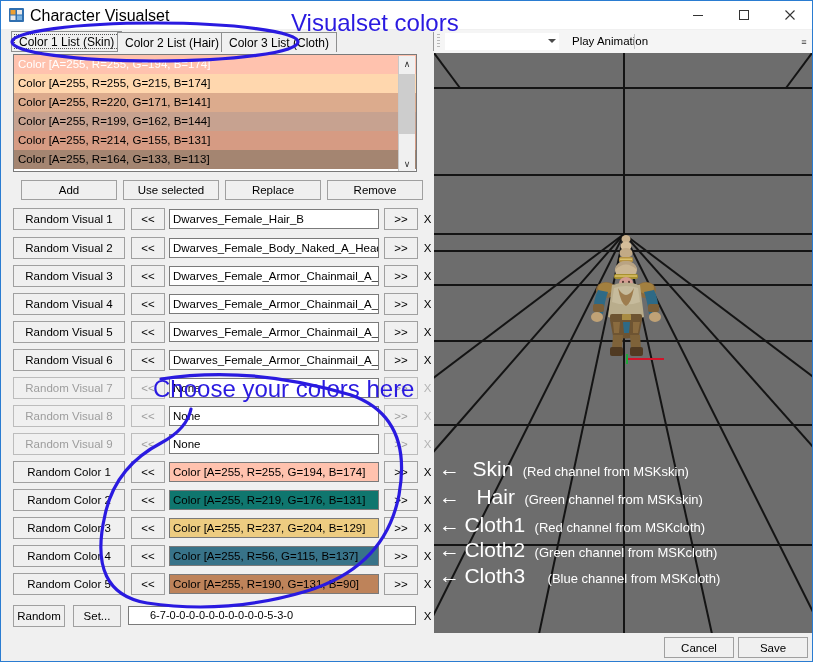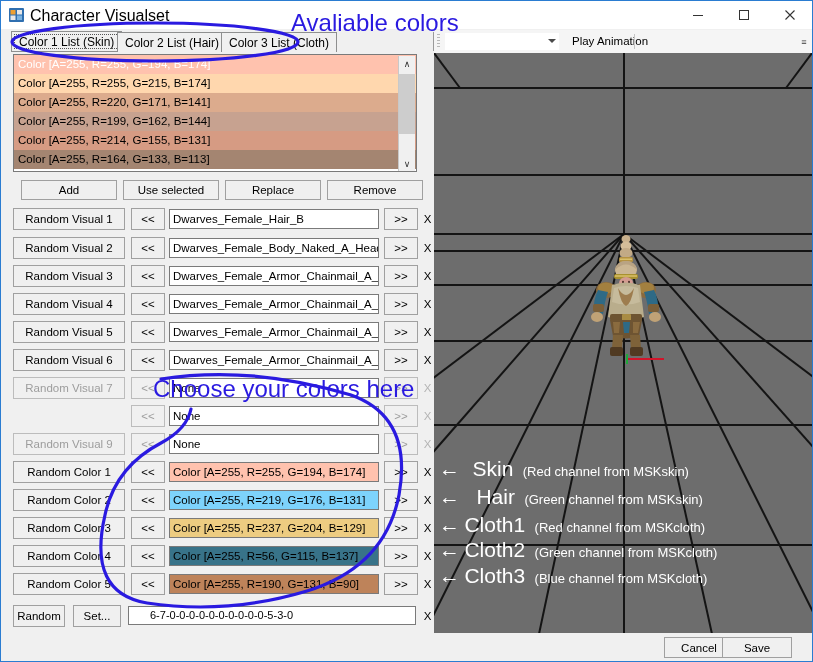--- a/index.html
+++ b/index.html
@@ -99,21 +99,21 @@
 
   .viewport{position:absolute;left:0;top:23px;width:378px;height:581px;background:#6d6d6d;overflow:hidden;}
   .vp-svg{position:absolute;left:0;top:0;}
 
   
   .charwrap{position:absolute;left:146px;top:177px;width:92px;height:130px;}
 
   
   .footer{position:absolute;left:0;bottom:0;width:811px;height:28px;background:#f0f0f0;}
   .footer .btn{position:absolute;top:4px;height:21px;width:70px;}
-  .ft-cancel{right:78px;} .ft-save{right:20px;}
+  .ft-cancel{right:78px;} .ft-save{right:4px;}
 
   
   .anno{position:absolute;left:0;top:0;width:813px;height:662px;pointer-events:none;}
   .anno-txt{position:absolute;color:#2a1ae0;font-size:24px;white-space:nowrap;}
   .vp-anno{position:absolute;color:#fff;white-space:nowrap;}
   .vp-anno .big{font-size:21px;}
   .vp-anno .sml{font-size:13px;}
 </style>
 </head>
 <body>
@@ -231,20 +231,21 @@
       <div class="del">X</div>
     </div>
     <div class="row dis" style="top:325px;">
       <div class="btn lbl">Random Visual 7</div>
       <div class="btn prev">&lt;&lt;</div>
       <div class="tb">None</div>
       <div class="btn next">&gt;&gt;</div>
       <div class="del">X</div>
     </div>
     <div class="row dis" style="top:353px;">
+      <div class="btn lbl">Random Visual 8</div>
       <div class="btn prev">&lt;&lt;</div>
       <div class="tb">None</div>
       <div class="btn next">&gt;&gt;</div>
       <div class="del">X</div>
     </div>
     <div class="row dis" style="top:381px;">
       <div class="btn lbl">Random Visual 9</div>
       <div class="btn prev">&lt;&lt;</div>
       <div class="tb">None</div>
       <div class="btn next">&gt;&gt;</div>
@@ -254,21 +255,21 @@
     <div class="row" style="top:409px;">
       <div class="btn lbl">Random Color 1</div>
       <div class="btn prev">&lt;&lt;</div>
       <div class="tb" style="background:#FFC2AE;">Color [A=255, R=255, G=194, B=174]</div>
       <div class="btn next">&gt;&gt;</div>
       <div class="del">X</div>
     </div>
     <div class="row" style="top:437px;">
       <div class="btn lbl">Random Color 2</div>
       <div class="btn prev">&lt;&lt;</div>
-      <div class="tb" style="background:#7dd3fc;">Color [A=255, R=219, G=176, B=131]</div>
+      <div class="tb" style="background:#0f766e;">Color [A=255, R=219, G=176, B=131]</div>
       <div class="btn next">&gt;&gt;</div>
       <div class="del">X</div>
     </div>
     <div class="row" style="top:465px;">
       <div class="btn lbl">Random Color 3</div>
       <div class="btn prev">&lt;&lt;</div>
       <div class="tb" style="background:#EDCC81;">Color [A=255, R=237, G=204, B=129]</div>
       <div class="btn next">&gt;&gt;</div>
       <div class="del">X</div>
     </div>
@@ -413,21 +414,21 @@
   <div class="anno">
     <svg width="813" height="662" viewBox="0 0 813 662">
       <g fill="none" stroke="#2a1ae0" stroke-width="3.2" stroke-linecap="round">
 
         <ellipse cx="154" cy="41" rx="143" ry="19"></ellipse>
 
         <path d="M160 378 q90 -14 190 16 q62 22 48 100 q-14 72 -92 96 q-80 24 -160 12
                  q-60 -10 -42 -88 q10 -48 56 -72 q26 -14 30 -34"></path>
       </g>
     </svg>
-    <div class="anno-txt" style="left:290px;top:8px;">Avaliable colors</div>
+    <div class="anno-txt" style="left:290px;top:8px;">Visualset colors</div>
     <div class="anno-txt" style="left:152px;top:374px;">Choose your colors here</div>
 
     
     <div class="vp-anno" style="left:438px;top:456px;">
       <span class="big">←</span>
       <span class="big" style="margin-left:8px;">Skin</span>
       <span class="sml" style="margin-left:5px;">(Red channel from MSKskin)</span>
     </div>
     <div class="vp-anno" style="left:438px;top:484px;">
       <span class="big">←</span>
@@ -440,17 +441,17 @@
       <span class="sml" style="margin-left:5px;">(Red channel from MSKcloth)</span>
     </div>
     <div class="vp-anno" style="left:438px;top:537px;">
       <span class="big">←</span>
       <span class="big">Cloth2</span>
       <span class="sml" style="margin-left:5px;">(Green channel from MSKcloth)</span>
     </div>
     <div class="vp-anno" style="left:438px;top:563px;">
       <span class="big">←</span>
       <span class="big">Cloth3</span>
-      <span class="sml" style="margin-left:5px;">(Blue channel from MSKcloth)</span>
+      <span class="sml" style="margin-left:18px;">(Blue channel from MSKcloth)</span>
     </div>
   </div>
 
 </div>
 
 </body></html>

